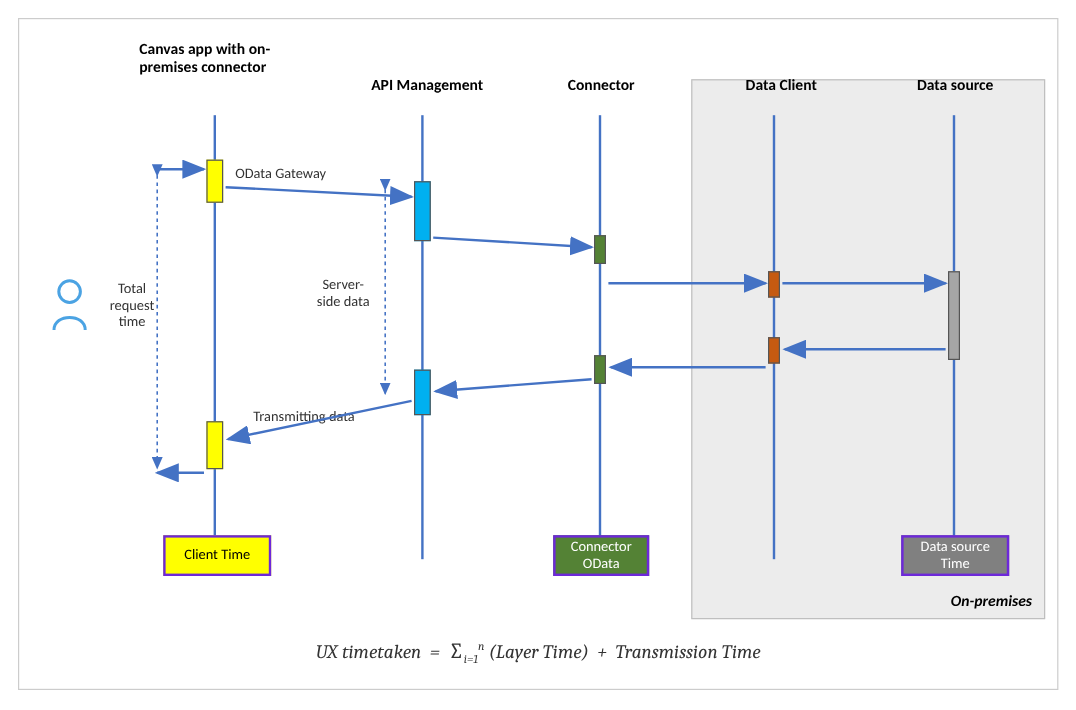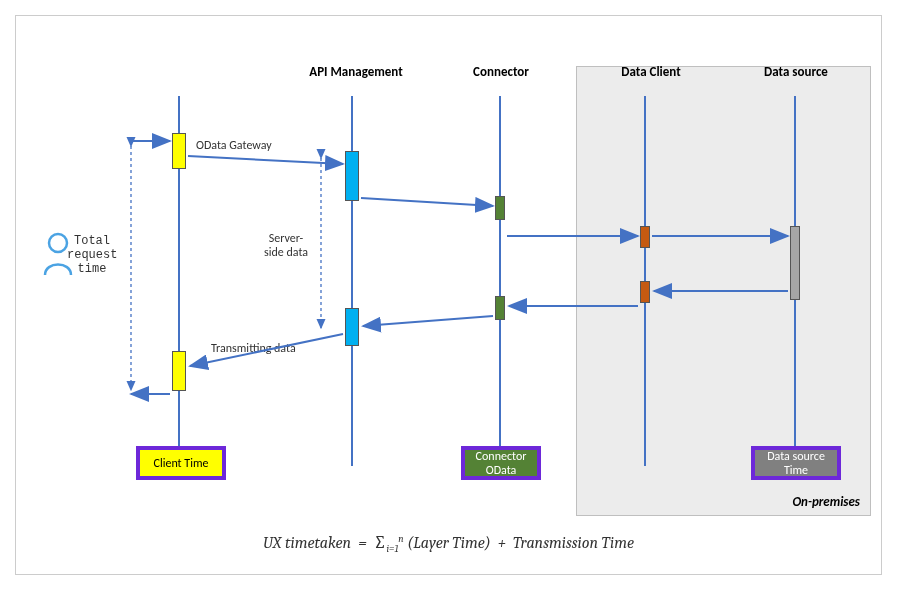--- a/index.html
+++ b/index.html
@@ -51,21 +51,21 @@
     }
     .act-client { background: #ffff00; width: 14px; }
     .act-apim { background: #00b0f0; width: 14px; }
     .act-conn { background: #548235; width: 10px; }
     .act-gw { background: #c55a11; width: 10px; }
     .act-ds { background: #a6a6a6; width: 10px; }
     .time-box {
       position: absolute;
       top: 430px;
       height: 34px;
-      border: 4px solid #6d28d9;
+      border: 2px solid #6d28d9;
       font-size: 12px;
       display: flex;
       align-items: center;
       justify-content: center;
       text-align: center;
       padding: 2px 4px;
     }
     .tb-client { background: #ffff00; left: 120px; width: 90px; color:#000;}
     .tb-apim { background: #00b0f0; left: 290px; width: 90px; color:#000;}
     .tb-conn { background: #548235; left: 445px; width: 80px; color:#fff;}
@@ -103,20 +103,21 @@
   </style>
 </head>
 <body>
 
 <div class="canvas">
 
   <div class="onprem-box">
     <div class="onprem-label">On-premises</div>
   </div>
 
+  <div class="header-label" style="left:100px; top:18px; width:120px; text-align:left;">Canvas app with on-premises connector</div>
   <div class="header-label" style="left:285px; top:48px; width:110px;">API Management</div>
   <div class="header-label" style="left:445px; top:48px; width:80px;">Connector</div>
   <div class="header-label" style="left:585px; top:48px; width:100px;">Data Client</div>
   <div class="header-label" style="left:735px; top:48px; width:90px;">Data source</div>
 
   <div class="lifeline" style="left:162px;"></div>
   <div class="lifeline" style="left:335px;"></div>
   <div class="lifeline" style="left:483px;"></div>
   <div class="lifeline" style="left:628px;"></div>
   <div class="lifeline" style="left:778px;"></div>
@@ -131,21 +132,21 @@
   <div class="activation act-conn" style="left:479px; top:280px; height:24px;"></div>
 
   <div class="activation act-gw" style="left:624px; top:210px; height:22px;"></div>
   <div class="activation act-gw" style="left:624px; top:265px; height:22px;"></div>
 
   <div class="activation act-ds" style="left:774px; top:210px; height:74px;"></div>
 
   <div class="annot" style="left:180px; top:122px;">OData Gateway</div>
   <div class="annot" style="left:245px; top:215px; width:50px;">Server-side data</div>
   <div class="annot" style="left:195px; top:325px;">Transmitting data</div>
-  <div class="annot" style="left:51px; top:218px; width:50px;font-family:Liberation Mono, monospace;">Total request time</div>
+  <div class="annot" style="left:69px; top:218px; width:50px;">Total request time</div>
 
   <div class="person-icon">
     <svg viewBox="0 0 34 46" width="34" height="46">
       <circle cx="17" cy="12" r="9" fill="none" stroke="#4ba3e3" stroke-width="2.5"></circle>
       <path d="M4 44 C4 30 30 30 30 44" fill="none" stroke="#4ba3e3" stroke-width="2.5"></path>
     </svg>
   </div>
 
   <div class="time-box tb-client">Client Time</div>
   <div class="time-box tb-conn">Connector OData</div>

